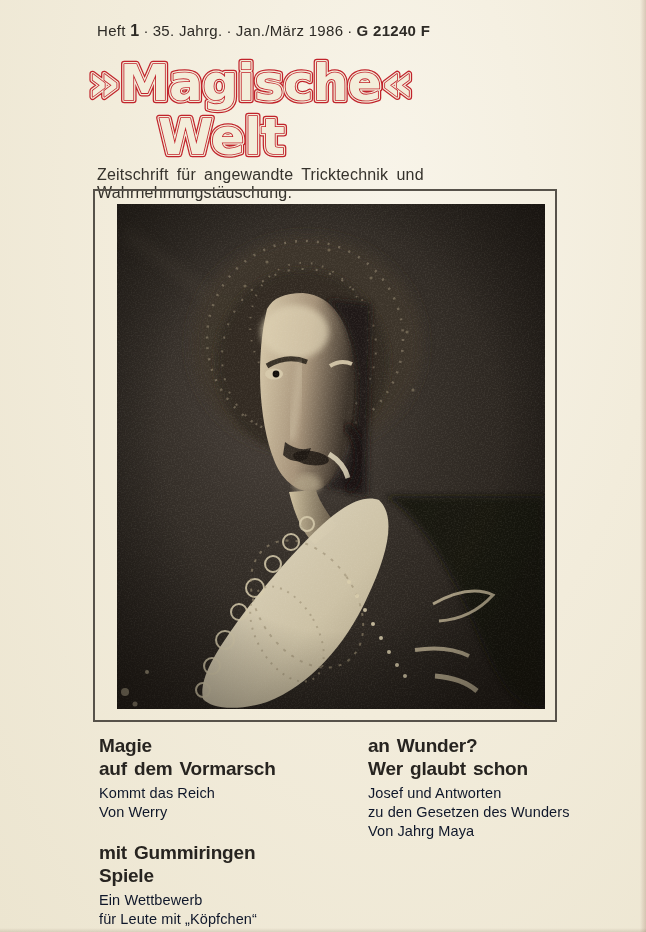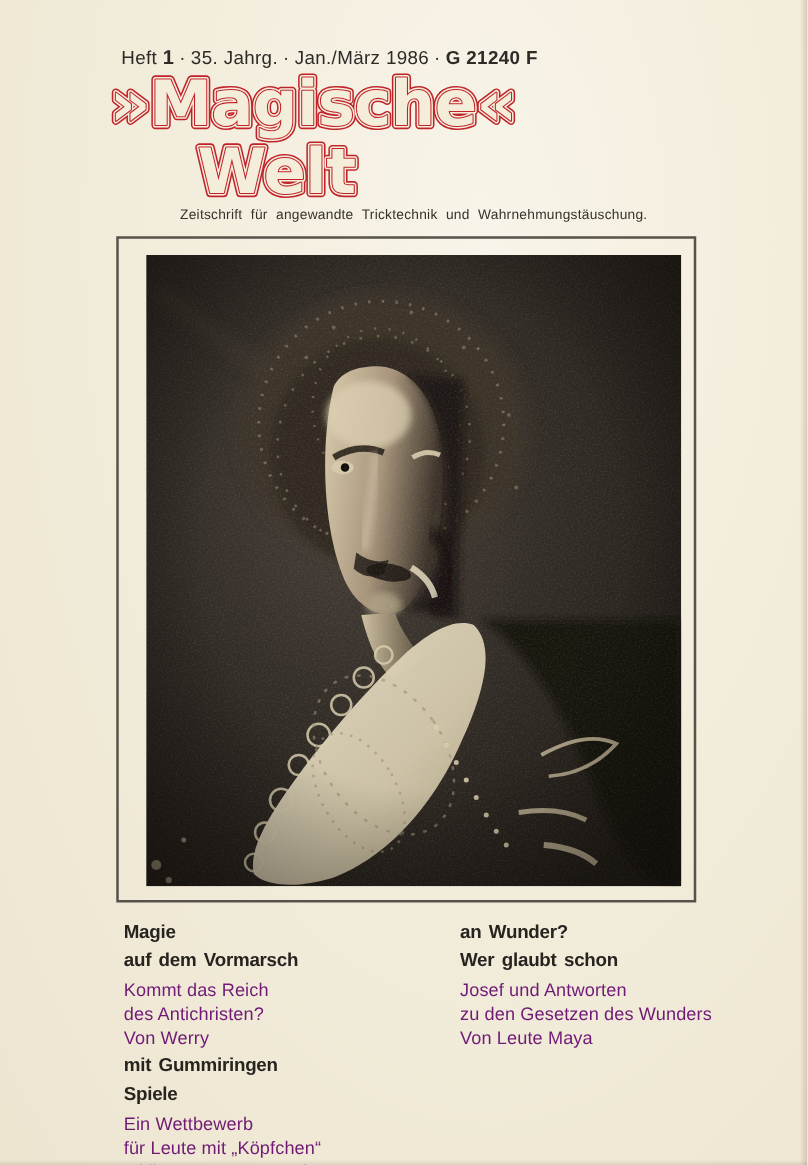--- a/index.html
+++ b/index.html
@@ -13,54 +13,54 @@
       radial-gradient(ellipse at 60% 20%, #f8f4e9 0%, #f2ecdb 50%, #ece5d0 100%);
   }
   
   .paper-noise{position:absolute;inset:0;opacity:.5;pointer-events:none;}
   .edge-shade-right{position:absolute;top:0;right:0;width:6px;height:100%;
     background:linear-gradient(90deg,rgba(0,0,0,0),rgba(146,104,86,.28));pointer-events:none;}
   .edge-shade-bottom{position:absolute;left:0;bottom:0;width:100%;height:4px;
     background:linear-gradient(180deg,rgba(0,0,0,0),rgba(120,100,80,.18));pointer-events:none;}
 
   
-  .issue-line{position:absolute;left:97px;top:38px;font-size:15px;letter-spacing:.3px;color:#2e2b26;white-space:nowrap;}
+  .issue-line{position:absolute;left:97px;top:22px;font-size:15px;letter-spacing:.3px;color:#2e2b26;white-space:nowrap;}
   .issue-line .b{font-weight:bold;}
   .issue-line .num{font-weight:bold;font-size:16px;}
   .issue-line .sep{padding:0 4px;}
 
   
   .logo{position:absolute;left:84px;top:46px;width:390px;height:130px;}
   .logo text{
     font-family:"DejaVu Sans",sans-serif;font-weight:bold;font-size:50px;letter-spacing:-.5px;
     stroke-linejoin:round;stroke-linecap:round;
   }
   .lg-o1{stroke:var(--red);stroke-width:6.6;fill:none;}
   .lg-o2{stroke:#f3edda;stroke-width:4.1;fill:none;}
   .lg-o3{stroke:var(--red);stroke-width:1.7;fill:none;}
   .lg-o4{fill:#f3edda;stroke:none;}
 
   
-  .tagline{position:absolute;left:97px;top:166px;width:468px;font-size:11px;
-    color:#35322c;word-spacing:3.5px;letter-spacing:.2px;text-align:center;}
+  .tagline{position:absolute;left:97px;top:166px;width:468px;font-size:16px;
+    color:#35322c;word-spacing:3.5px;letter-spacing:.2px;}
 
   
   .photo-frame{position:absolute;left:93px;top:189px;width:464px;height:533px;
     border:2px solid var(--frame);box-sizing:border-box;background:transparent;}
   .photo{position:absolute;left:22px;top:13px;width:428px;height:505px;display:block;}
 
   
   .teaser{position:absolute;}
   .t-left-1{left:99px;top:734px;}
   .t-left-2{left:99px;top:841px;}
   .t-right-1{left:368px;top:734px;}
   .t-right-2{left:368px;top:869px;}
-  .t-title{font-size:15px;line-height:23px;font-weight:bold;color:#272420;
+  .t-title{font-size:19px;line-height:23px;font-weight:bold;color:#272420;
     letter-spacing:-.2px;word-spacing:2px;}
-  .t-body{font-size:14.5px;line-height:19px;color:#701a75;margin-top:4px;letter-spacing:.1px;}
+  .t-body{font-size:14.5px;line-height:19px;color:#0f172a;margin-top:4px;letter-spacing:.1px;}
 </style>
 </head>
 <body>
 
 <svg class="paper-noise" width="646" height="932">
   <filter id="pn">
       <feTurbulence type="fractalNoise" baseFrequency="0.9" numOctaves="2"></feTurbulence>
     <feColorMatrix type="matrix" values="0 0 0 0 0.72, 0 0 0 0 0.62, 0 0 0 0 0.45, 0.35 0 0 0 -0.28"></feColorMatrix>
   </filter>
   <rect width="646" height="932" filter="url(#pn)"></rect>
@@ -212,21 +212,20 @@
   </svg>
 </div>
 
 <div class="teaser t-left-1">
   <div class="t-title">
     <div>Magie</div>
     <div>auf dem Vormarsch</div>
   </div>
   <div class="t-body">
     <div>Kommt das Reich</div>
-    <div>des Antichristen?</div>
     <div>Von Werry</div>
   </div>
 </div>
 
 <div class="teaser t-left-2">
   <div class="t-title">
     <div>mit Gummiringen</div>
     <div>Spiele</div>
   </div>
   <div class="t-body">
@@ -237,21 +236,21 @@
 </div>
 
 <div class="teaser t-right-1">
   <div class="t-title">
     <div>an Wunder?</div>
     <div>Wer glaubt schon</div>
   </div>
   <div class="t-body">
     <div>Josef und Antworten</div>
     <div>zu den Gesetzen des Wunders</div>
-    <div>Von Leute Maya</div>
+    <div>Von Jahrg Maya</div>
   </div>
 </div>
 
 <div class="teaser t-right-2">
   <div class="t-title">
   </div>
 </div>
 
 <div class="edge-shade-right"></div>
 <div class="edge-shade-bottom"></div>

